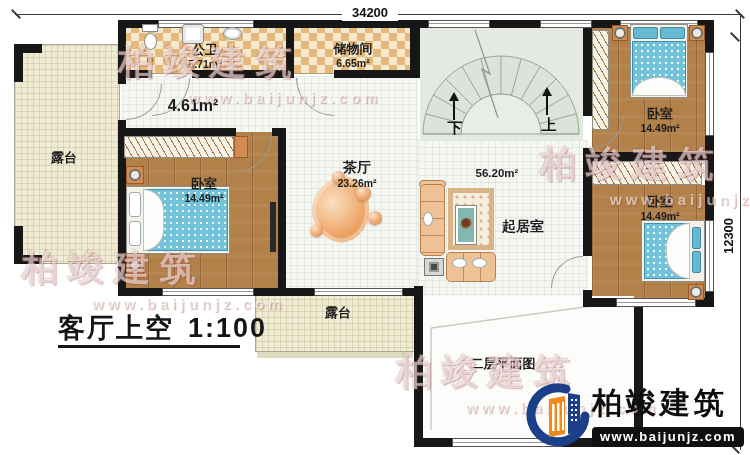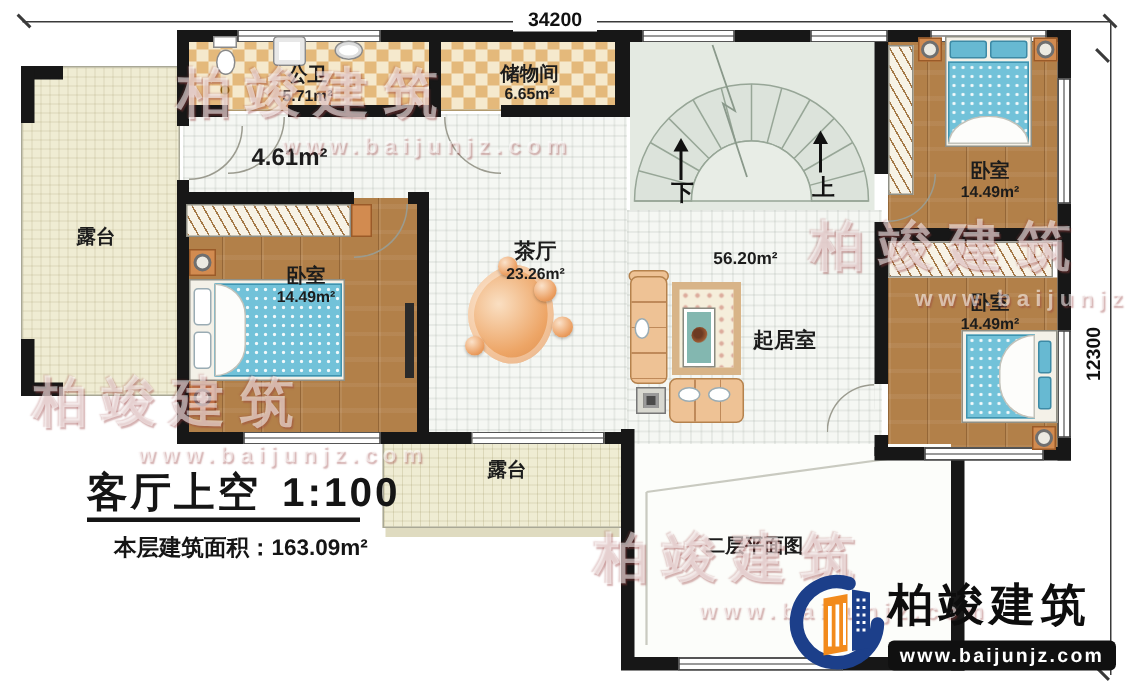--- a/index.html
+++ b/index.html
@@ -264,23 +264,20 @@
   </div>
   <div class="wm" style="left:396px;top:348px">
     <div class="wm-cn">柏竣建筑</div>
     <div class="wm-url" style="margin-left:70px">www.baijunjz.com</div>
   </div>
 
   <div class="tb-title" style="left:58px;top:310px">
     <span>客厅上空</span><span style="margin-left:14px">1:100</span>
   </div>
   <div class="tb-line" style="left:58px;top:345px;width:182px;height:3px"></div>
-  <div class="tb-row" style="left:76px;top:356px">
-    <span>本层建筑面积：</span><span>163.09m²</span>
-  </div>
 
   <div class="abs" style="left:520px;top:380px;width:230px;height:72px">
     <svg style="position:absolute;left:2px;top:2px" width="68" height="68" viewBox="0 0 68 68">
       <path d="M44 7 A27 27 0 1 0 63 34" fill="none" stroke="#1c3f8a" stroke-width="9" stroke-linecap="round"></path>
       <polygon points="27,17 43,14 43,52 27,55" fill="#f28a1b"></polygon>
       <rect x="30" y="22" width="2.5" height="27" fill="#fff"></rect>
       <rect x="35" y="21" width="2.5" height="28" fill="#fff"></rect>
       <rect x="40" y="20" width="2" height="28" fill="#fff"></rect>
       <polygon points="46,11 58,13 58,50 46,52" fill="#1c3f8a"></polygon>
       <g fill="#fff">

